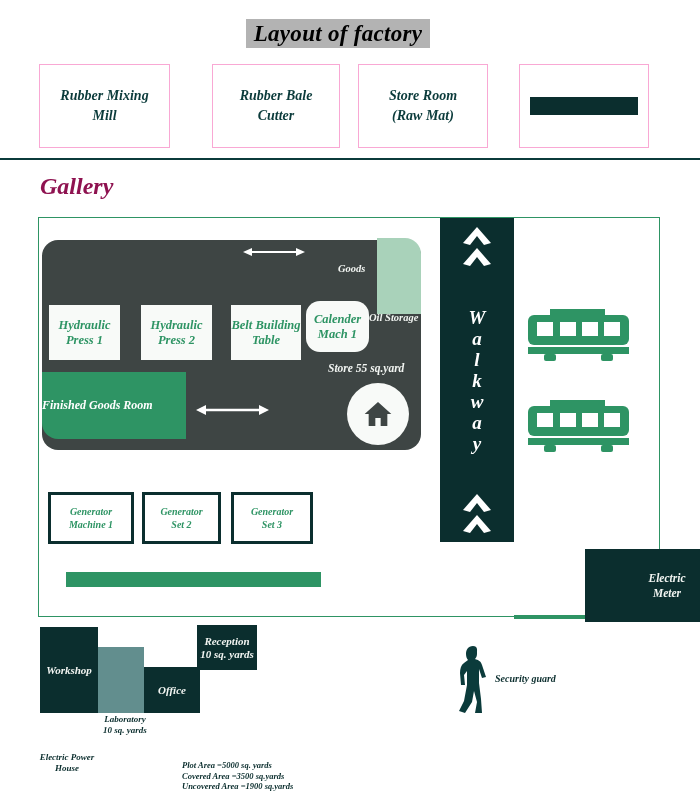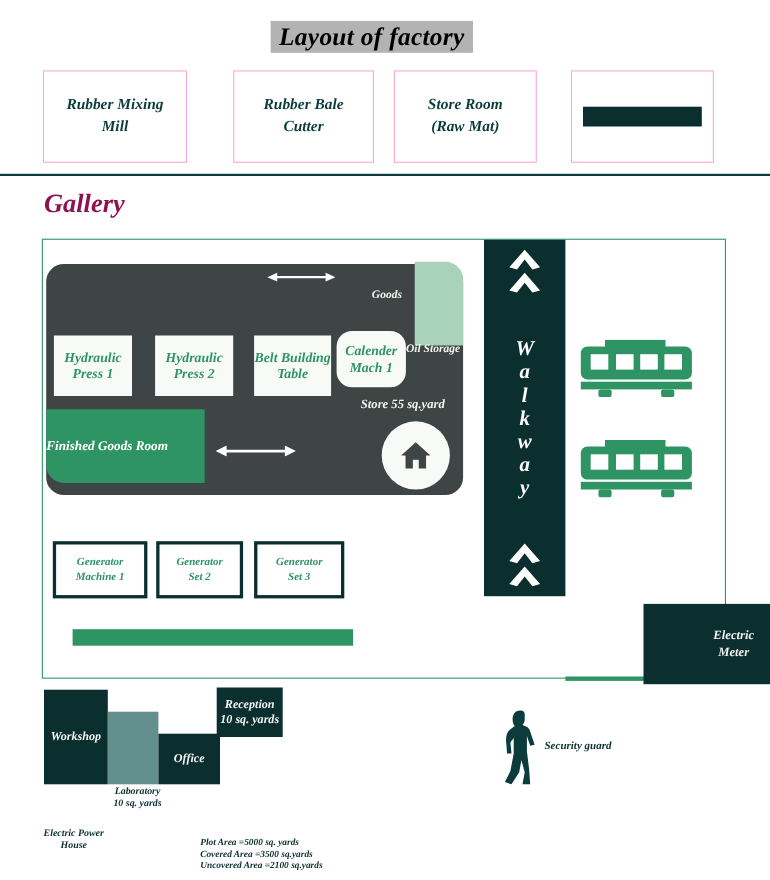--- a/index.html
+++ b/index.html
@@ -307,21 +307,21 @@
 </div>
 
 <svg class="abs" id="security-guard-icon" width="34" height="72" viewBox="0 0 34 72">
   <path d="M18 1 C13 1 11 5 11 9 C11 12 12 14 13 15 L9 18 C6 20 5 24 5 28 L6 40 L10 40 L9 30 L12 26 L12 40 L9 56 L4 66 L10 68 L17 57 L19 46 L22 57 L20 68 L27 68 L26 54 L24 38 L24 24 L27 33 L31 32 L27 20 C26 16 23 15 20 14 C21 13 22 11 22 9 C22 5 23 1 18 1 Z" fill="#0b3b3b"></path>
 </svg>
 <div class="abs" id="label-security">Security guard</div>
 
 <div class="abs" id="area-stats">
   <div>Plot Area =5000 sq. yards</div>
   <div>Covered Area =3500 sq.yards</div>
-  <div>Uncovered Area =2100 sq.yards</div>
+  <div>Uncovered Area =1900 sq.yards</div>
 </div>
 
 <div class="abs" style="left:48px;top:492px;width:80px;height:46px;border:3px solid #0b2e2e;background:#fff;display:flex;align-items:center;justify-content:center;text-align:center;">
   <span style="color:#2e9464;font-size:10px;font-weight:bold;font-style:italic;line-height:13px;">Generator<br>Machine 1</span>
 </div>
 <div class="abs" style="left:142px;top:492px;width:73px;height:46px;border:3px solid #0b2e2e;background:#fff;display:flex;align-items:center;justify-content:center;text-align:center;">
   <span style="color:#2e9464;font-size:10px;font-weight:bold;font-style:italic;line-height:13px;">Generator<br>Set 2</span>
 </div>
 <div class="abs" style="left:231px;top:492px;width:76px;height:46px;border:3px solid #0b2e2e;background:#fff;display:flex;align-items:center;justify-content:center;text-align:center;">
   <span style="color:#2e9464;font-size:10px;font-weight:bold;font-style:italic;line-height:13px;">Generator<br>Set 3</span>

